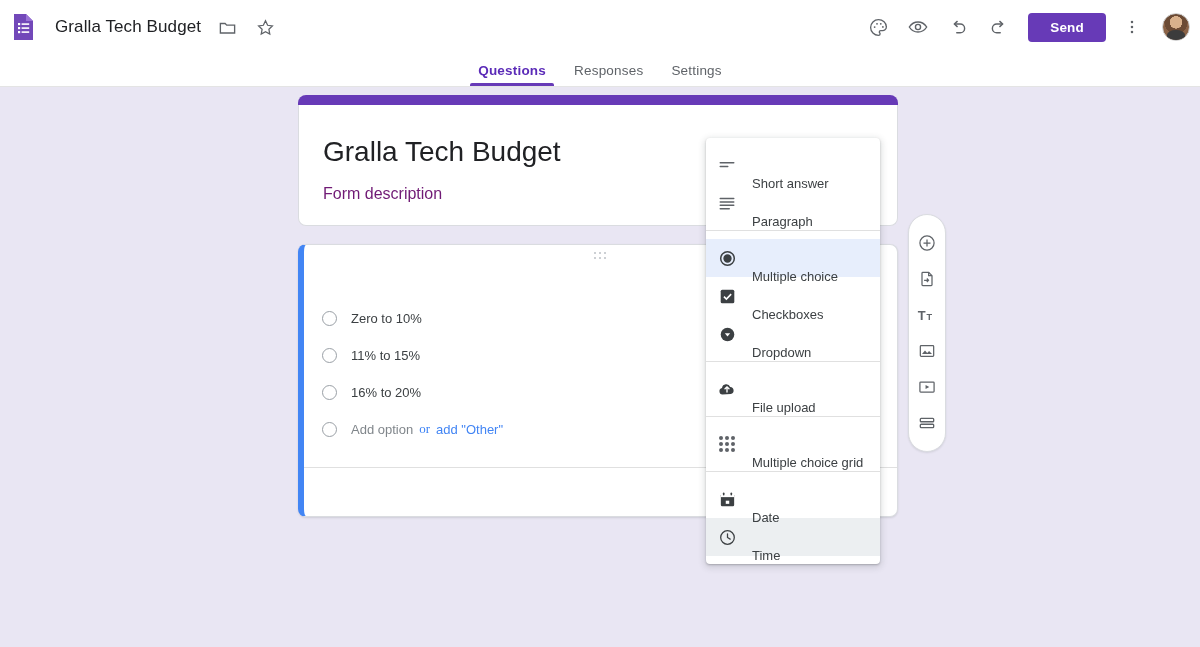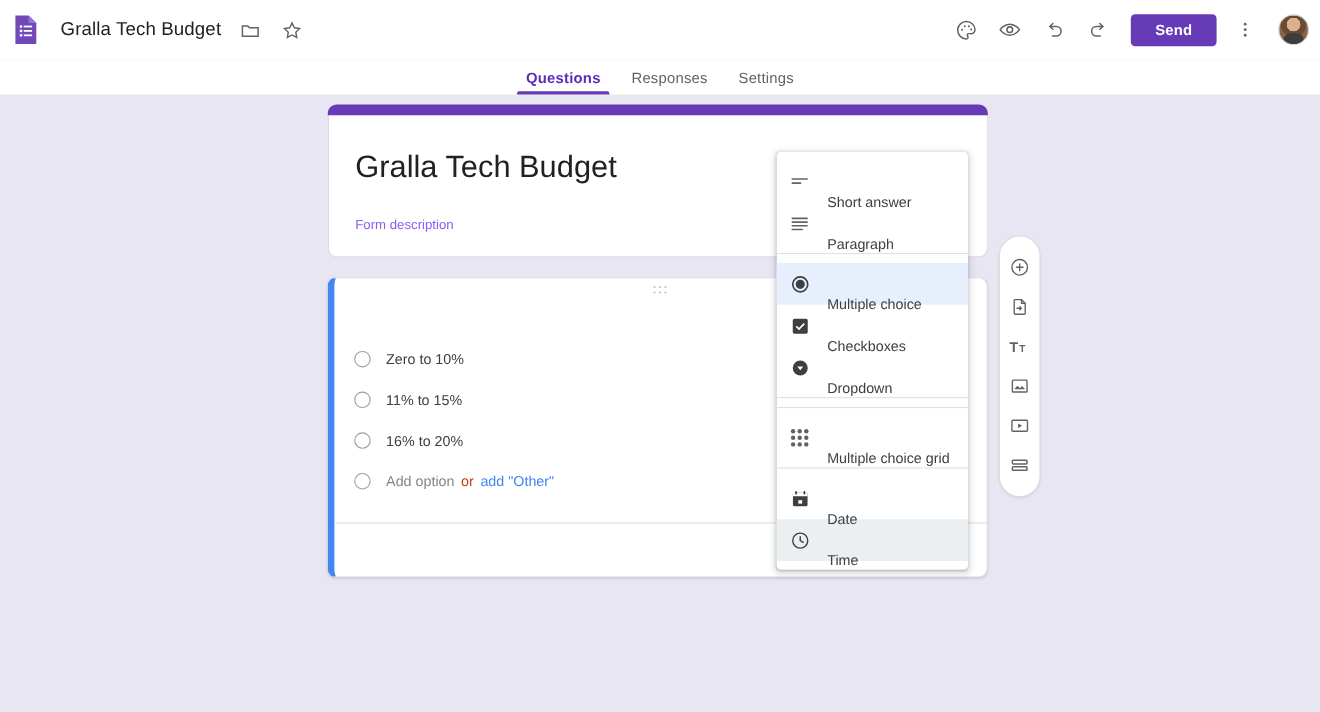--- a/index.html
+++ b/index.html
@@ -67,21 +67,21 @@
   }
   .header-card{ padding:18px 24px 22px 24px; border-top:none; border-radius:0 0 8px 8px;}
   .accent-bar{
     height:10px; background:#673ab7; border-radius:8px 8px 0 0;
     width:600px;
   }
   .form-title{
     font-size:28px; color:#202124; font-weight:normal; letter-spacing:0;
     margin:12px 0 0 0; line-height:34px;
   }
-  .form-desc{ margin-top:28px; font-size:12px; color:#8b5cf6; }
+  .form-desc{ margin-top:16px; font-size:16px; color:#701a75; }
 
   
   .q-card{
     margin-top:18px; border-left:6px solid #4285f4; padding:0 0 0 0;
     box-shadow:0 1px 2px rgba(60,64,67,.15);
   }
   .drag-handle{
     position:absolute; left:0; right:0; top:7px; margin:auto;
     width:16px; height:8px; display:grid; grid-template-columns:repeat(3,4px);
     grid-template-rows:repeat(2,4px); justify-content:center; gap:1px; cursor:grab;
@@ -96,21 +96,21 @@
   .q-img-btn{ width:26px;height:26px;margin:6px 0 0 24px; display:flex;align-items:center;
               justify-content:center;cursor:pointer; }
   .opt-list{ margin-top:18px; }
   .opt{ display:flex; align-items:flex-end; height:37px; }
   .radio{
     width:15px;height:15px;border:1.6px solid #9aa0a6;border-radius:50%;
     margin-right:14px; flex:none;
   }
   .opt-text{ font-size:13px; color:#3c4043; }
   .opt-text.placeholder{ color:#80868b; }
-  .or-text{ font-size:13px; color:#c2410c; margin:0 6px; }
+  .or-text{ font-size:13px; color:#3b82f6; margin:0 6px;font-family:Liberation Serif, serif; }
   .other-link{ font-size:13px; color:#4285f4; cursor:pointer; }
   .q-footer{
     margin-top:22px; border-top:1px solid #e0e0e0; height:49px;
     display:flex; align-items:center; justify-content:flex-end; padding-right:22px;
   }
   .footer-icon{ width:24px;height:24px;cursor:pointer;display:flex;
                 align-items:center;justify-content:center; }
 
   
   .side-toolbar{
@@ -368,20 +368,29 @@
       <svg width="19" height="19" viewBox="0 0 24 24">
         <circle cx="12" cy="12" r="8.6" fill="#3c4043"></circle>
         <path d="M8.6 10.3h6.8L12 14.6z" fill="#fff"></path>
       </svg>
     </span>
     <span class="mi-label">Dropdown</span>
   </div>
 
   <div class="menu-sep"></div>
 
+  <div class="menu-item">
+    <span class="mi-icon">
+      <svg width="20" height="20" viewBox="0 0 24 24">
+        <path d="M6.5 18.5A3.9 3.9 0 016 10.8a5.2 5.2 0 019.9-1.3 4.3 4.3 0 01.6 8.5z" fill="#3c4043"></path>
+        <path d="M12 15.6V9.8M9.6 11.8L12 9.4l2.4 2.4" stroke="#fff" stroke-width="1.6" fill="none" stroke-linecap="round"></path>
+      </svg>
+    </span>
+    <span class="mi-label">File upload</span>
+  </div>
 
   <div class="menu-sep"></div>
 
 
   <div class="menu-item">
     <span class="mi-icon">
       <span class="grid3 round">
           <i></i>
           <i></i>
           <i></i>

